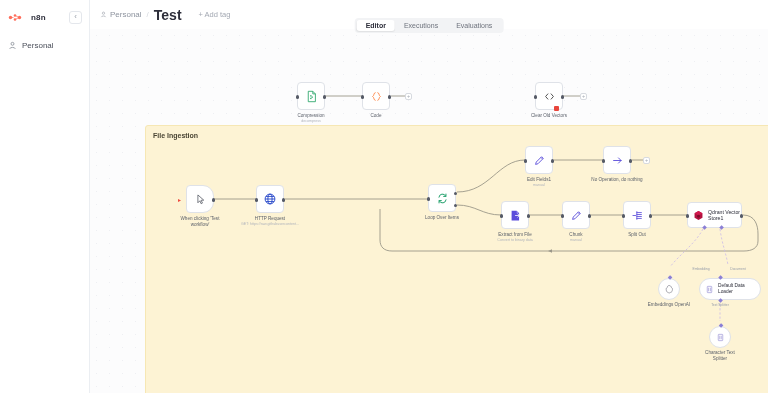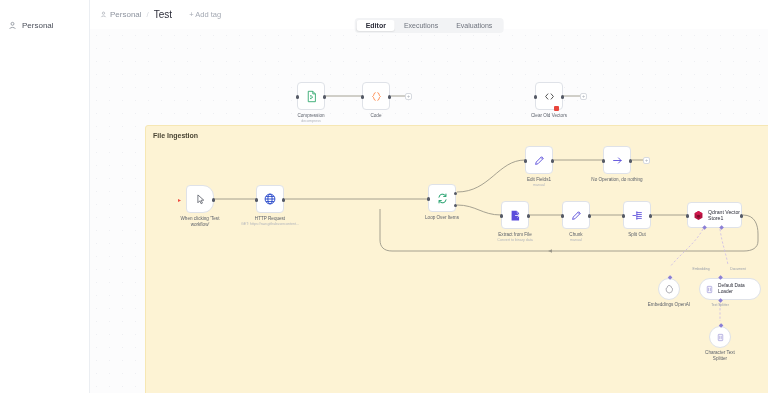--- a/index.html
+++ b/index.html
@@ -50,21 +50,21 @@
     height: 29px; width: 100%;
     display: flex; align-items: center;
     padding: 0 10px;
     background: #ffffff;
     position: relative; z-index: 30;
   }
   .crumbs { display: flex; align-items: center; gap: 5px; font-size: 8px; }
   .crumb-owner { display: flex; align-items: center; gap: 3px; color: #8d939e; }
   .crumb-owner svg { display: block; }
   .crumb-sep { color: #d5d8de; font-size: 8px; }
-  .crumb-title { color: #2d2e3a; font-weight: 400; font-size: 10px; }
+  .crumb-title { color: #2d2e3a; font-weight: 700; font-size: 14px; }
   .add-tag { margin-left: 17px; font-size: 7.5px; color: #a3a8b2; }
 
   
   .tabs {
     position: absolute; left: 50%; transform: translateX(-50%);
     top: 18px;
     display: flex; align-items: center;
     background: #f2f3f5; border-radius: 4px; padding: 2px;
     height: 15px; z-index: 31;
   }
@@ -170,20 +170,37 @@
     position: absolute; font-size: 3.4px; color: #9aa0ab;
     text-align: center; width: 40px;
   }
 </style>
 </head>
 <body>
 
 <div id="app">
 
   <aside id="sidebar">
+    <div class="brand-row">
+      <div class="brand">
+        <span>
+          <svg class="brand-logo" viewBox="0 0 40 18">
+            <circle cx="5" cy="9" r="3.4" fill="#ff6d5a"></circle>
+            <circle cx="14" cy="5" r="2.6" fill="#ff6d5a"></circle>
+            <circle cx="14" cy="13" r="2.6" fill="#ff6d5a"></circle>
+            <circle cx="23" cy="9" r="3.4" fill="#ff6d5a"></circle>
+            <path d="M7 9 H11 M16 6 L20.5 8 M16 12 L20.5 10" stroke="#ff6d5a" stroke-width="1.4" fill="none"></path>
+          </svg>
+        </span>
+        <span class="brand-name">n8n</span>
+      </div>
+      <div class="collapse-btn">
+        <span>‹</span>
+      </div>
+    </div>
 
     <nav class="nav">
       <div class="nav-item">
         <span class="ico">
           <svg width="9" height="9" viewBox="0 0 16 16" fill="none" stroke="#7c828c" stroke-width="1.3">
             <circle cx="8" cy="5" r="2.6"></circle>
               <path d="M3 14 C3 10.5 13 10.5 13 14"></path>
           </svg>
         </span>
         <span>Personal</span>

